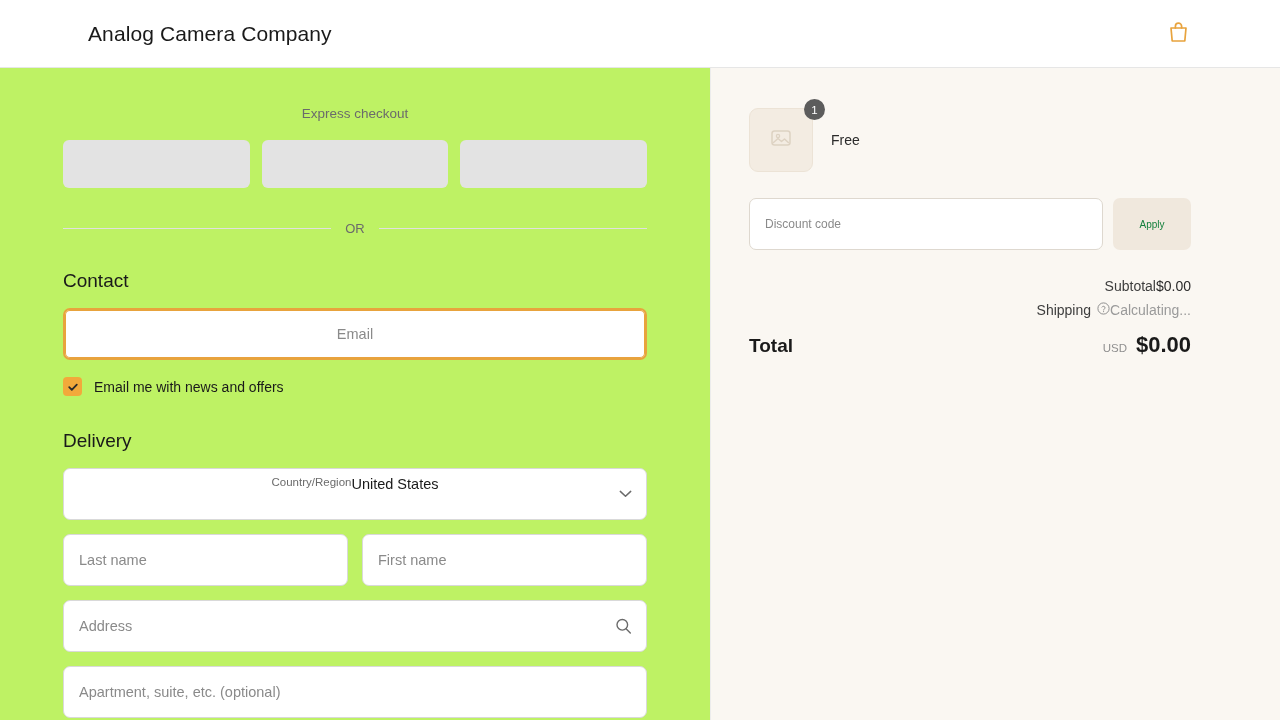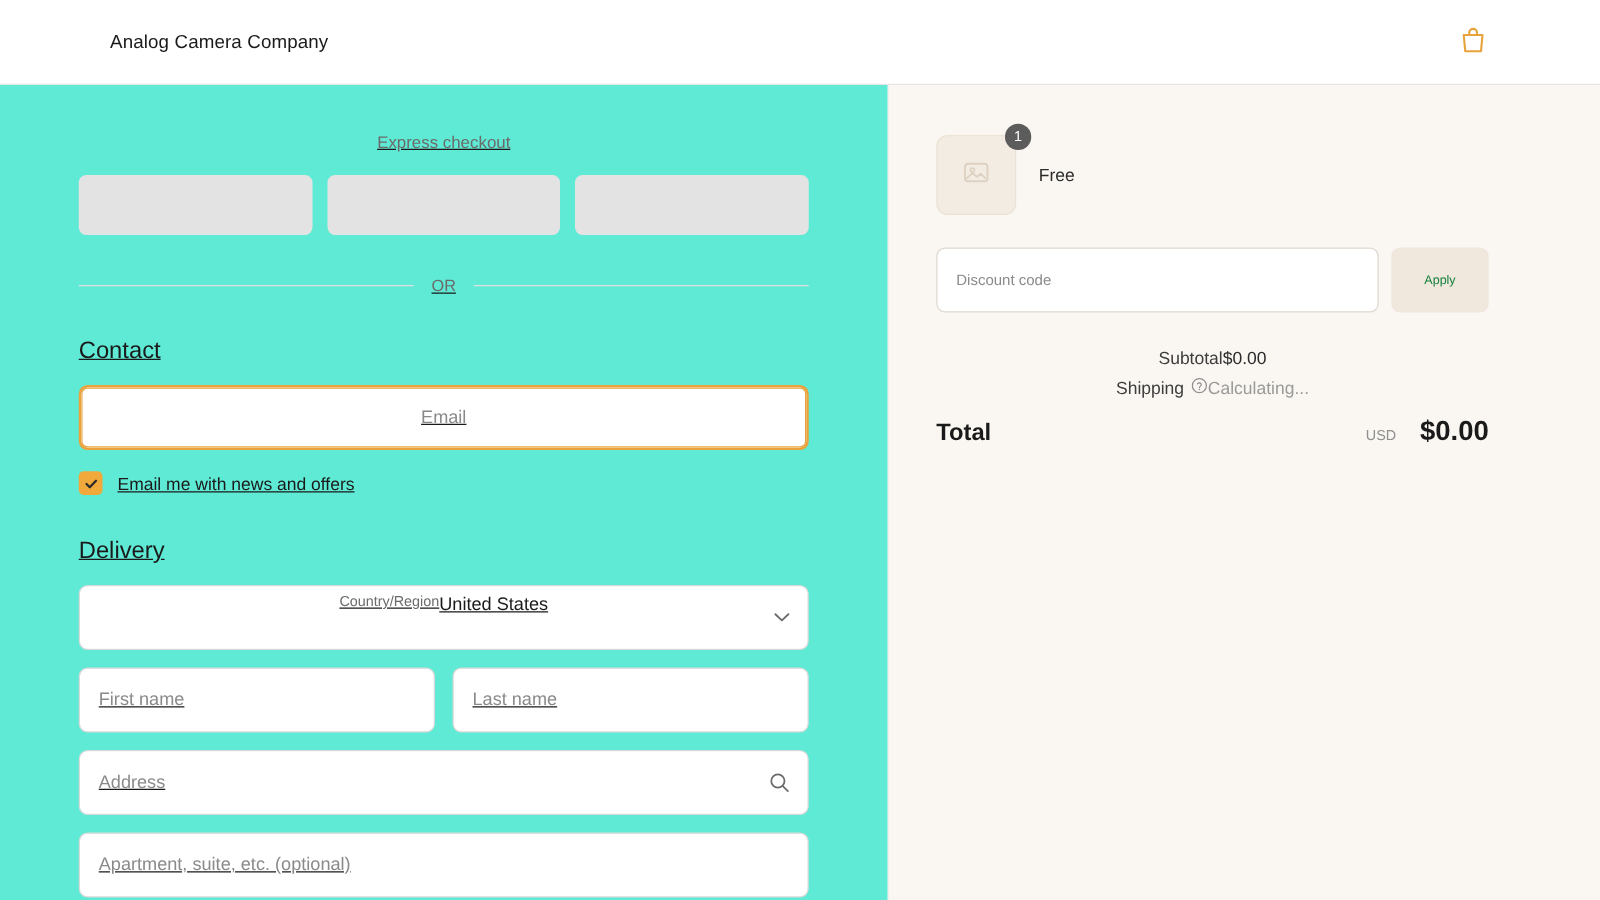--- a/index.html
+++ b/index.html
@@ -15,43 +15,42 @@
   .site-header {
     height: 68px;
     border-bottom: 1px solid #e6e6e6;
     display: flex;
     align-items: center;
     justify-content: space-between;
     padding: 0 24px 0 88px;
     background: #fff;
   }
   .brand-title {
-    font-size: 15px;
+    font-size: 21px;
     font-weight: 400;
     letter-spacing: .1px;
     color: #1a1a1a;
   }
   .bag-btn {
     width: 44px; height: 44px;
     display: flex; align-items: center; justify-content: center;
     background: none; border: none; cursor: pointer;
     margin-right: 56px;
   }
 
   
   .page {
     display: flex;
     height: 652px;
   }
   .col-left {
     width: 710px;
-    background: #5eead4;
+    background: #bef264;
     position: relative;
     overflow: hidden;
-    text-decoration: underline;
   }
   .left-inner {
     width: 584px;
     margin: 0 auto;
     padding-top: 38px;
   }
   .col-right {
     width: 570px;
     background: #faf7f2;
     border-left: 1px solid #ececec;
@@ -236,21 +235,21 @@
     background: #f0e8dd;
     color: #15803d;
     font-size: 10px;
     font-family: inherit;
     cursor: pointer;
   }
 
   .total-line {
     display: flex;
     align-items: center;
-    justify-content: center;
+    justify-content: flex-end;
     margin-bottom: 8px;
   }
   .total-line .label {
     font-size: 14px;
     color: #3d3d3d;
     display: flex;
     align-items: center;
     gap: 6px;
   }
   .total-line .value {
@@ -266,21 +265,21 @@
     margin-top: 14px;
   }
   .grand-total .label {
     font-size: 19px;
     font-weight: 700;
     color: #1a1a1a;
   }
   .grand-right {
     display: flex;
     align-items: baseline;
-    gap: 19px;
+    gap: 9px;
   }
   .currency-code {
     font-size: 11.5px;
     color: #8f8f8f;
   }
   .grand-amount {
     font-size: 22px;
     font-weight: 700;
     color: #1a1a1a;
   }
@@ -337,24 +336,24 @@
         <span class="select-value">United States</span>
         <span class="trailing-icon">
           <svg width="13" height="8" viewBox="0 0 13 8" fill="none">
             <path d="M1.3 1.4L6.5 6.3l5.2-4.9" stroke="#6b6b6b" stroke-width="1.5" stroke-linecap="round" stroke-linejoin="round"></path>
           </svg>
         </span>
       </div>
 
       <div class="row-2">
         <div class="field">
-          <span class="field-placeholder">First name</span>
+          <span class="field-placeholder">Last name</span>
         </div>
         <div class="field">
-          <span class="field-placeholder">Last name</span>
+          <span class="field-placeholder">First name</span>
         </div>
       </div>
 
       <div class="field mt14">
         <span class="field-placeholder">Address</span>
         <span class="trailing-icon">
           <svg width="17" height="17" viewBox="0 0 17 17" fill="none">
             <circle cx="7.3" cy="7.3" r="5.3" stroke="#6b6b6b" stroke-width="1.4"></circle>
             <path d="M11.3 11.4l4 4" stroke="#6b6b6b" stroke-width="1.4" stroke-linecap="round"></path>
           </svg>

